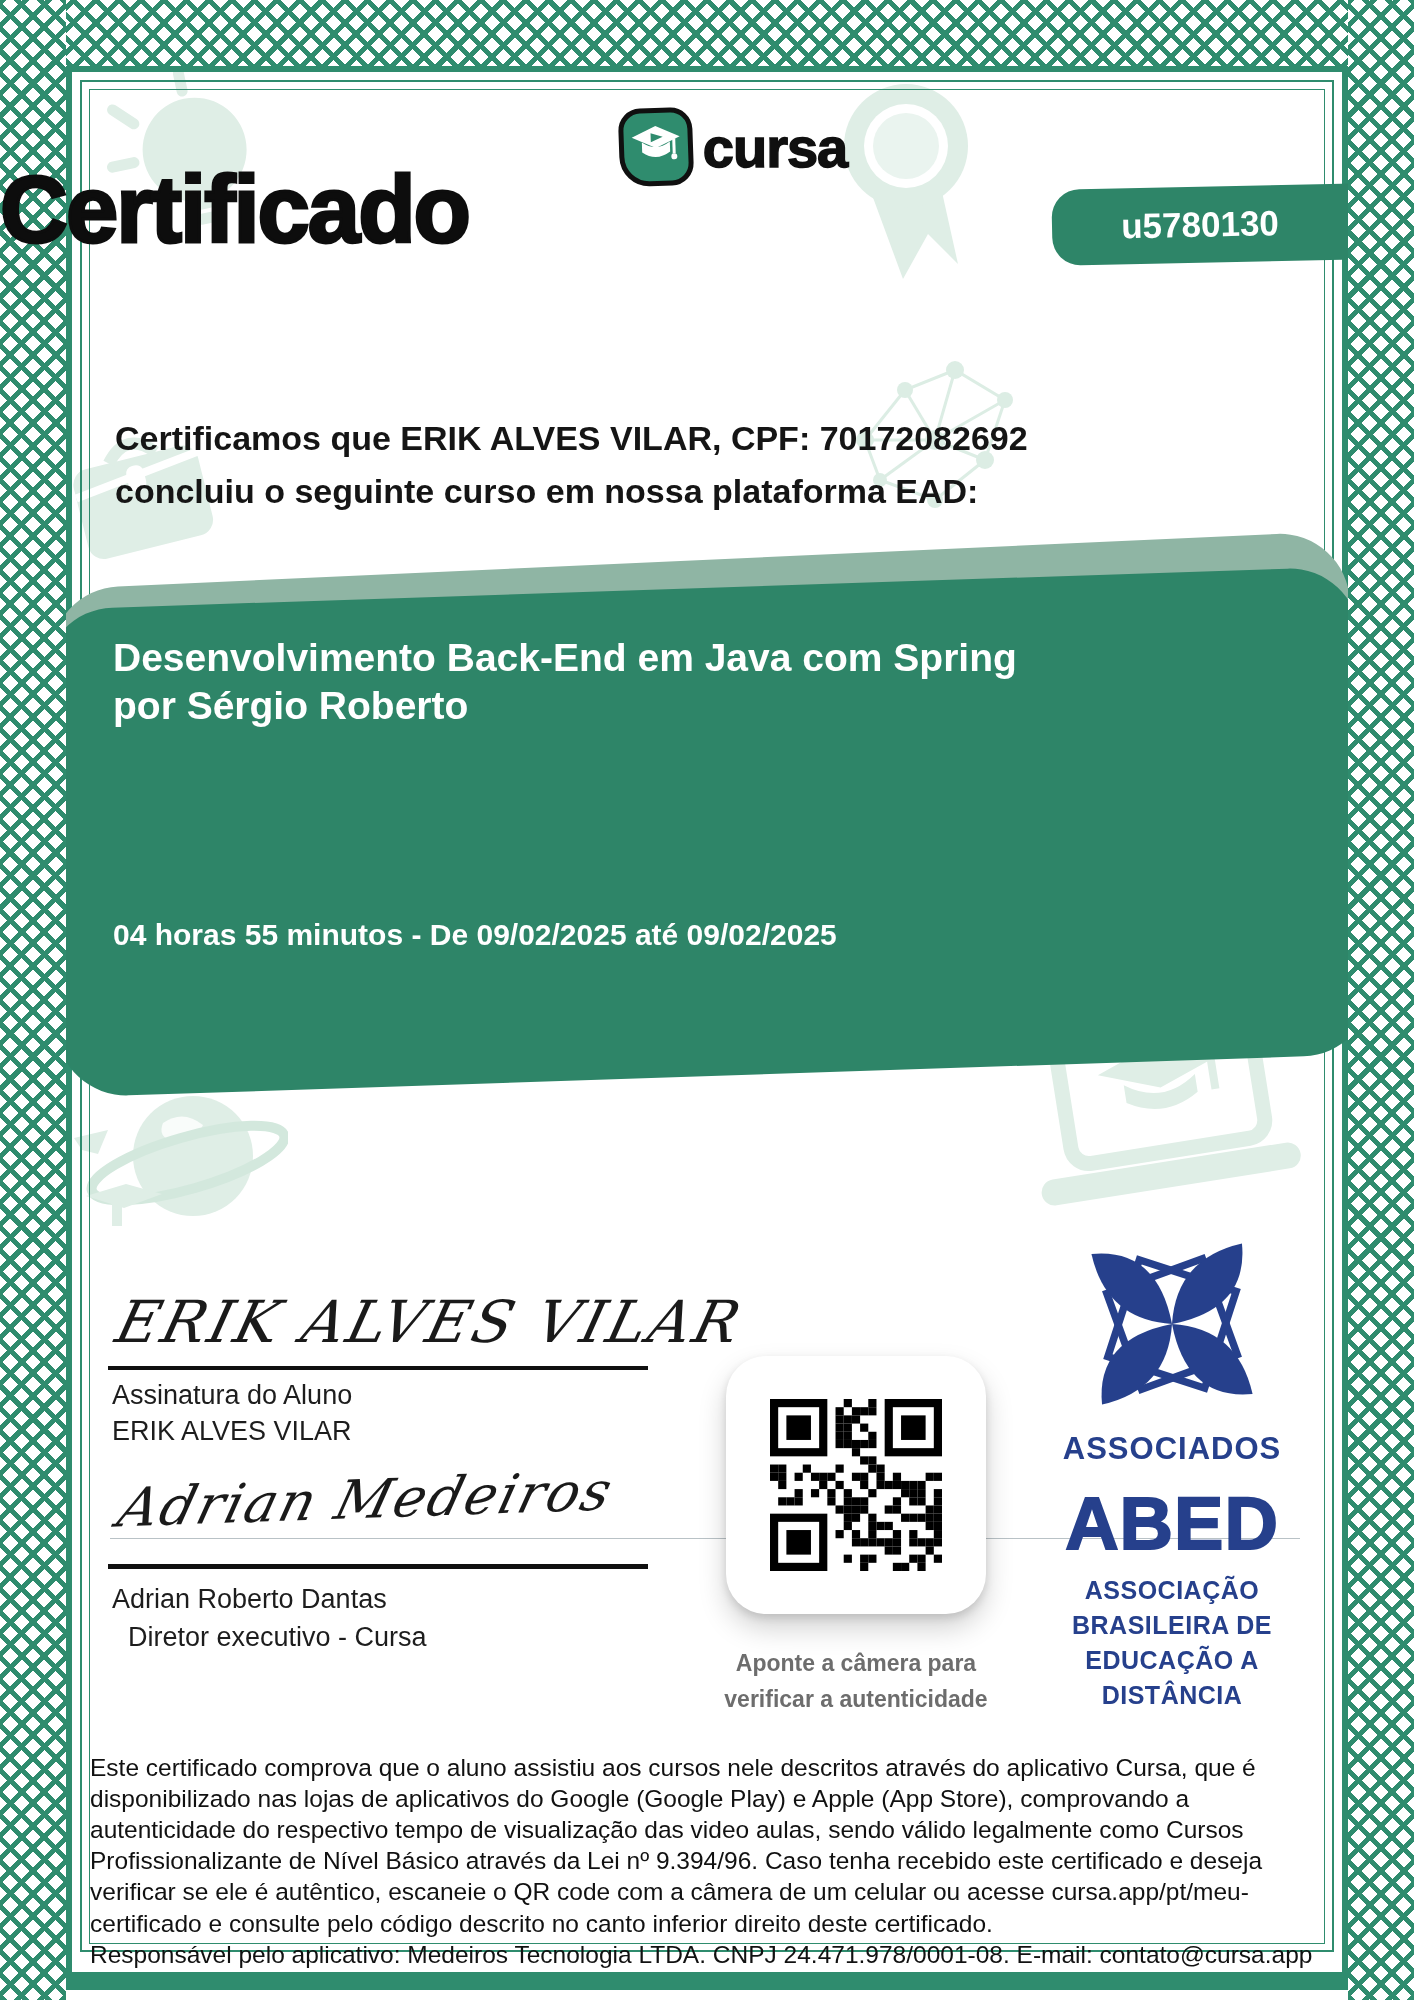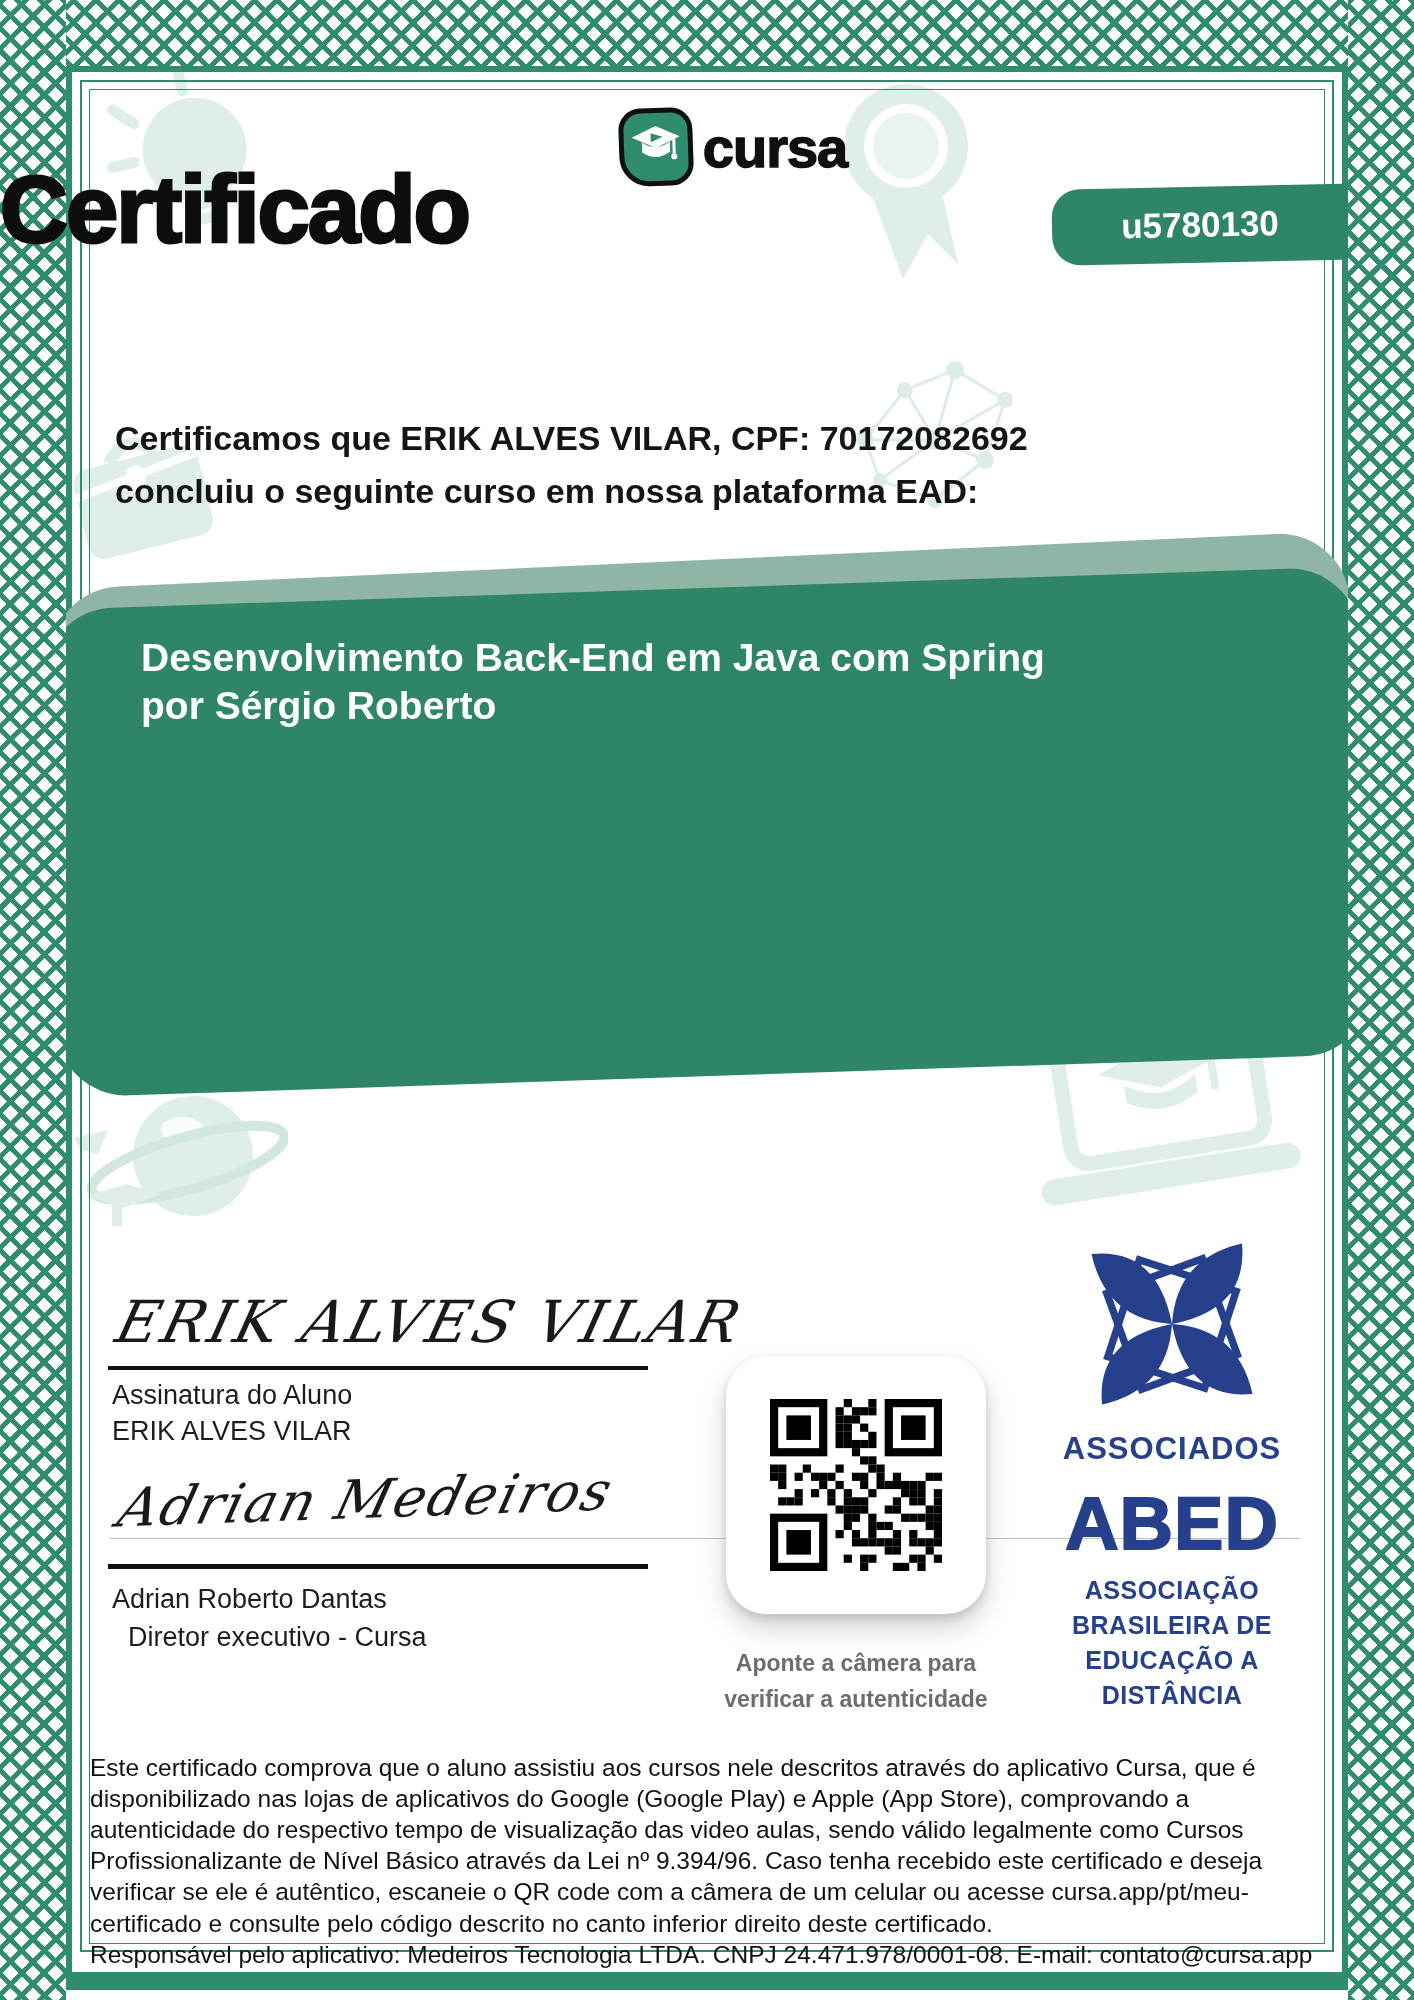--- a/index.html
+++ b/index.html
@@ -31,21 +31,21 @@
 
   .code-badge { position:absolute; z-index:3; left:1052px; top:186px; width:362px; height:76px; background:#2E8568; border-radius:28px 0 0 28px; transform:rotate(-1.2deg); display:flex; align-items:center; }
   .code-badge span { width:296px; text-align:center; color:#fff; font-size:35px; font-weight:700; }
 
   .intro { position:absolute; z-index:5; left:115px; top:412px; width:1000px; font-size:34px; font-weight:700; color:#151515; line-height:1.55; }
 
   
   .banner-wrap { position:absolute; z-index:3; left:50px; top:538px; width:1316px; height:560px; }
   .banner-light { position:absolute; left:8px; right:8px; top:22px; height:470px; background:#8FB5A4; border-radius:70px; transform:rotate(-2.6deg); }
   .banner-dark  { position:absolute; left:0; right:0; top:50px; height:488px; background:#2E8568; border-radius:70px; transform:rotate(-1.9deg); }
-  .course-title { position:absolute; z-index:5; left:113px; top:634px; width:930px; color:#fff; font-size:39px; font-weight:700; line-height:1.23;margin-left:28px; }
+  .course-title { position:absolute; z-index:5; left:113px; top:634px; width:930px; color:#fff; font-size:39px; font-weight:700; line-height:1.23; }
   .course-duration { position:absolute; z-index:5; left:113px; top:918px; color:#fff; font-size:30px; font-weight:700; }
 
   
   .sig-script { position:absolute; z-index:5; font-family:"DejaVu Serif", serif; font-style:italic; color:#1a1a1a; white-space:nowrap; }
   .sig1 { left:118px; top:1288px; font-size:58px; letter-spacing:3px; transform:skewX(-14deg); }
   .sig2 { left:122px; top:1468px; font-size:54px; letter-spacing:2px; transform:skewX(-16deg) rotate(-2deg); }
   .sig-line { position:absolute; z-index:5; background:#101010; }
   .sig-line-1 { left:108px; top:1366px; width:540px; height:4px; }
   .sig-line-2 { left:108px; top:1564px; width:540px; height:4.5px; }
   .sig-thin-line { position:absolute; z-index:4; left:110px; top:1538px; width:1190px; height:1px; background:#b9c2c6; }
@@ -168,20 +168,21 @@
   </div>
 
   <div class="cert-title">Certificado</div>
 
   <div class="intro">
     <div>Certificamos que ERIK ALVES VILAR, CPF: 70172082692</div>
     <div>concluiu o seguinte curso em nossa plataforma EAD:</div>
   </div>
 
   <div class="course-title">Desenvolvimento Back-End em Java com Spring por Sérgio Roberto</div>
+  <div class="course-duration">04 horas 55 minutos - De 09/02/2025 até 09/02/2025</div>
 
   <div class="sig-script sig1">ERIK ALVES VILAR</div>
   <div class="sig-line sig-line-1"></div>
   <div class="sig-label lab1">Assinatura do Aluno</div>
   <div class="sig-label lab2">ERIK ALVES VILAR</div>
 
   <div class="sig-thin-line"></div>
   <div class="sig-script sig2">Adrian Medeiros</div>
   <div class="sig-line sig-line-2"></div>
   <div class="sig-label lab3">Adrian Roberto Dantas</div>

